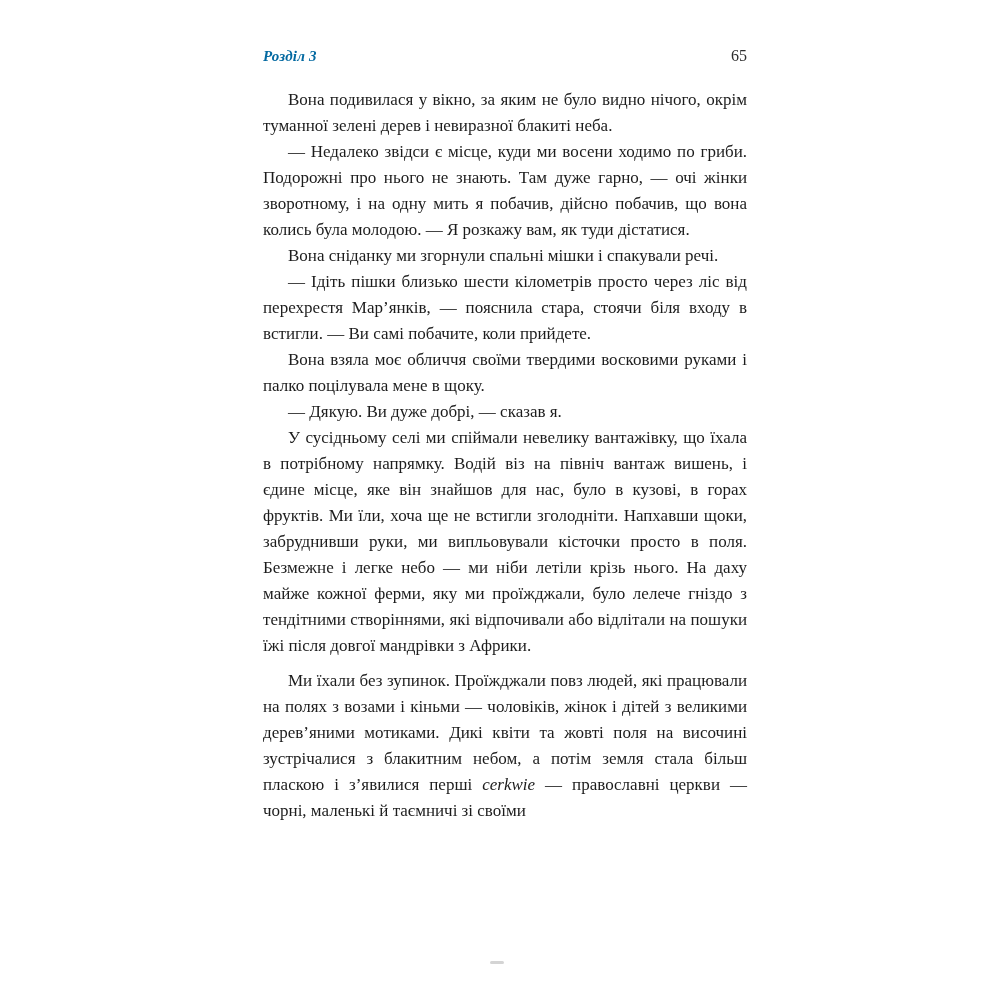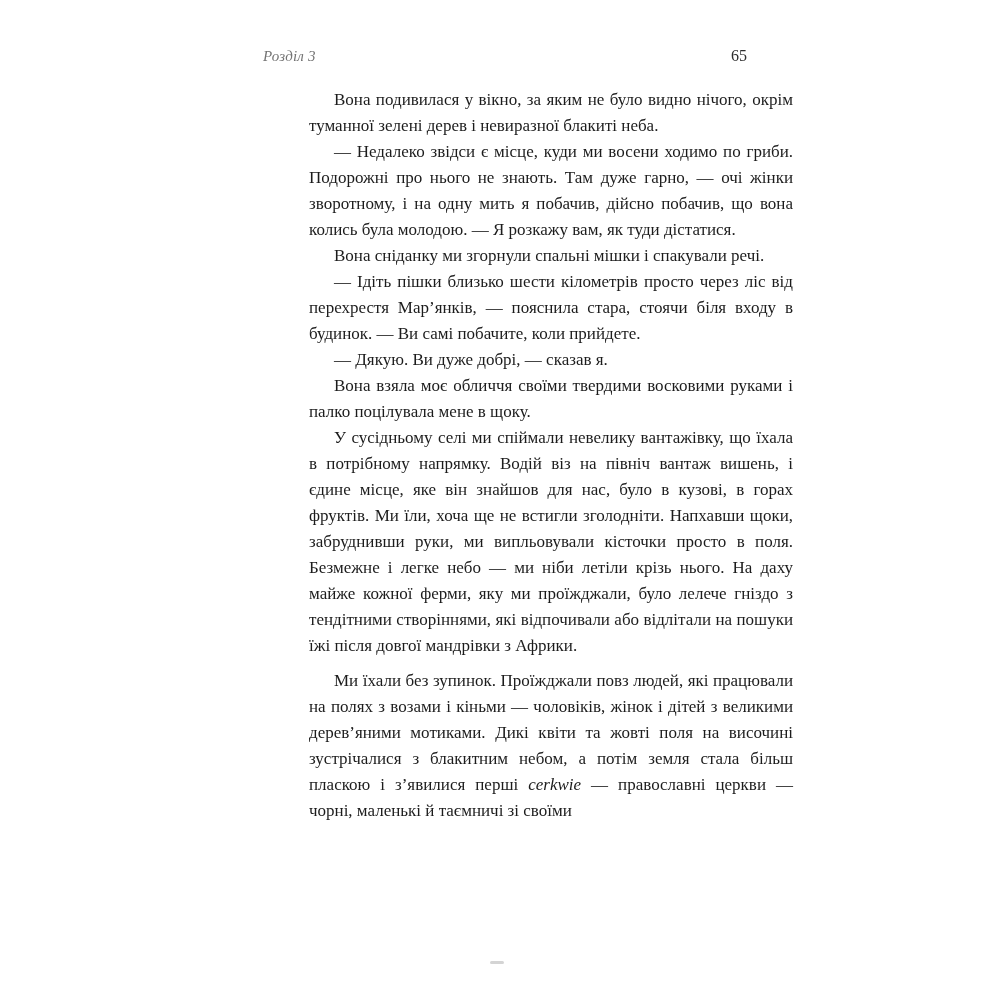--- a/index.html
+++ b/index.html
@@ -23,38 +23,38 @@
     left: 263px;
     top: 47px;
     width: 484px;
     display: flex;
     justify-content: space-between;
     align-items: baseline;
   }
   .chapter {
     font-style: italic;
     font-size: 15px;
-    color: #737373;
+    color: #0369a1;
     letter-spacing: 0.2px;
+    font-weight: bold;
   }
   .folio {
     font-size: 16px;
     color: #2e2e2e;
     text-align: right;
   }
   .body-text {
     position: absolute;
     left: 263px;
     top: 87px;
     width: 484px;
     font-size: 17px;
     line-height: 26px;
     text-align: justify;
     hyphens: auto;
-    margin-left: 46px;
     -webkit-hyphens: auto;
   }
   .body-text p {
     margin: 0;
     text-indent: 25px;
   }
   .body-text p.section-start {
     margin-top: 9px;
     font-family: Liberation Serif, serif;
   }
@@ -79,22 +79,22 @@
 
   <header class="running-head">
     <span class="chapter">Розділ 3</span>
     <span class="folio">65</span>
   </header>
 
   <main class="body-text">
       <p>Вона подивилася у вікно, за яким не було видно нічого, окрім туманної зелені дерев і невиразної блакиті неба.</p>
       <p>— Недалеко звідси є місце, куди ми восени ходимо по гриби. Подорожні про нього не знають. Там дуже гарно, — очі жінки зворотному, і на одну мить я побачив, дійсно побачив, що вона колись була молодою. — Я розкажу вам, як туди дістатися.</p>
       <p>Вона сніданку ми згорнули спальні мішки і спакували речі.</p>
-      <p>— Ідіть пішки близько шести кілометрів просто через ліс від перехрестя Мар’янків, — пояснила стара, стоячи біля входу в будинок. — Ви самі побачите, коли прийдете.</p>
+      <p>— Ідіть пішки близько шести кілометрів просто через ліс від перехрестя Мар’янків, — пояснила стара, стоячи біля входу в встигли. — Ви самі побачите, коли прийдете.</p>
+      <p>Вона взяла моє обличчя своїми твердими восковими руками і палко поцілувала мене в щоку.</p>
       <p>— Дякую. Ви дуже добрі, — сказав я.</p>
-      <p>Вона взяла моє обличчя своїми твердими восковими руками і палко поцілувала мене в щоку.</p>
       <p>У сусідньому селі ми спіймали невелику вантажівку, що їхала в потрібному напрямку. Водій віз на північ вантаж вишень, і єдине місце, яке він знайшов для нас, було в кузові, в горах фруктів. Ми їли, хоча ще не встигли зголодніти. Напхавши щоки, забруднивши руки, ми випльовували кісточки просто в поля. Безмежне і легке небо — ми ніби летіли крізь нього. На даху майже кожної ферми, яку ми проїжджали, було лелече гніздо з тендітними створіннями, які відпочивали або відлітали на пошуки їжі після довгої мандрівки з Африки.</p>
       <p class="section-start">Ми їхали без зупинок. Проїжджали повз людей, які працювали на полях з возами і кіньми — чоловіків, жінок і дітей з великими дерев’яними мотиками. Дикі квіти та жовті поля на височині зустрічалися з блакитним небом, а потім земля стала більш пласкою і з’явилися перші <i>cerkwie</i> — православні церкви — чорні, маленькі й таємничі зі своїми</p>
     </main>
 
   <div class="bottom-mark"></div>
 
 </div>
 
 </body></html>

